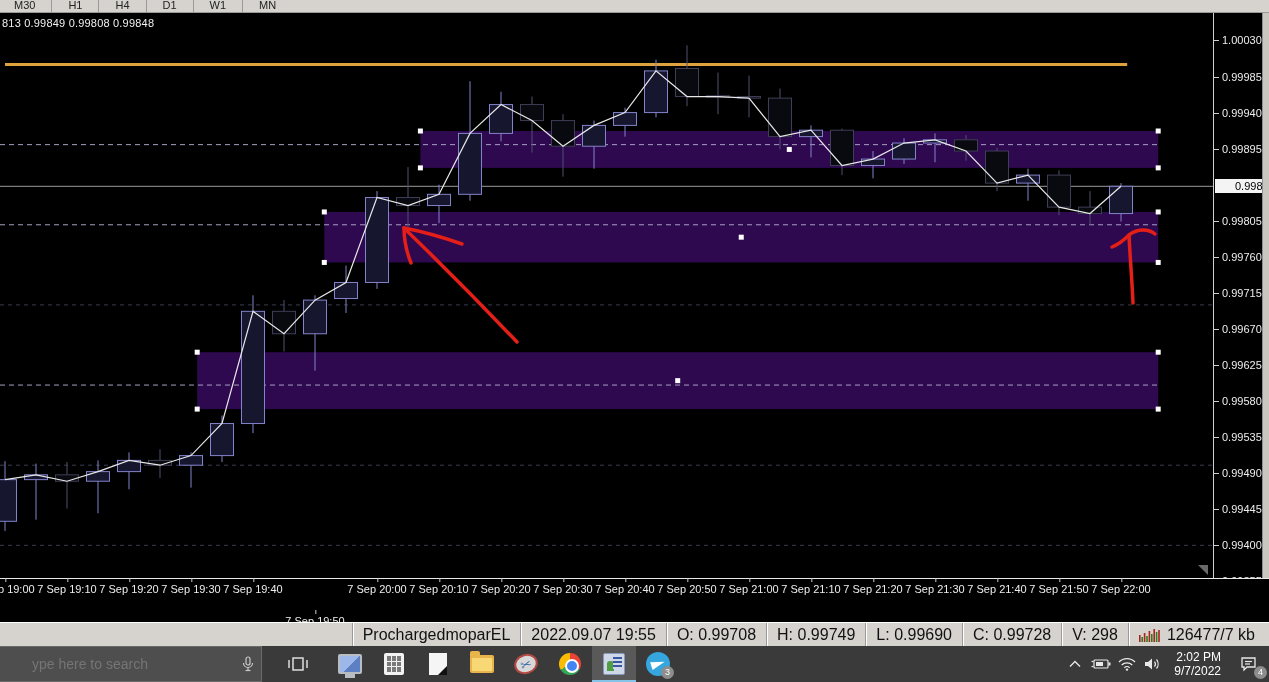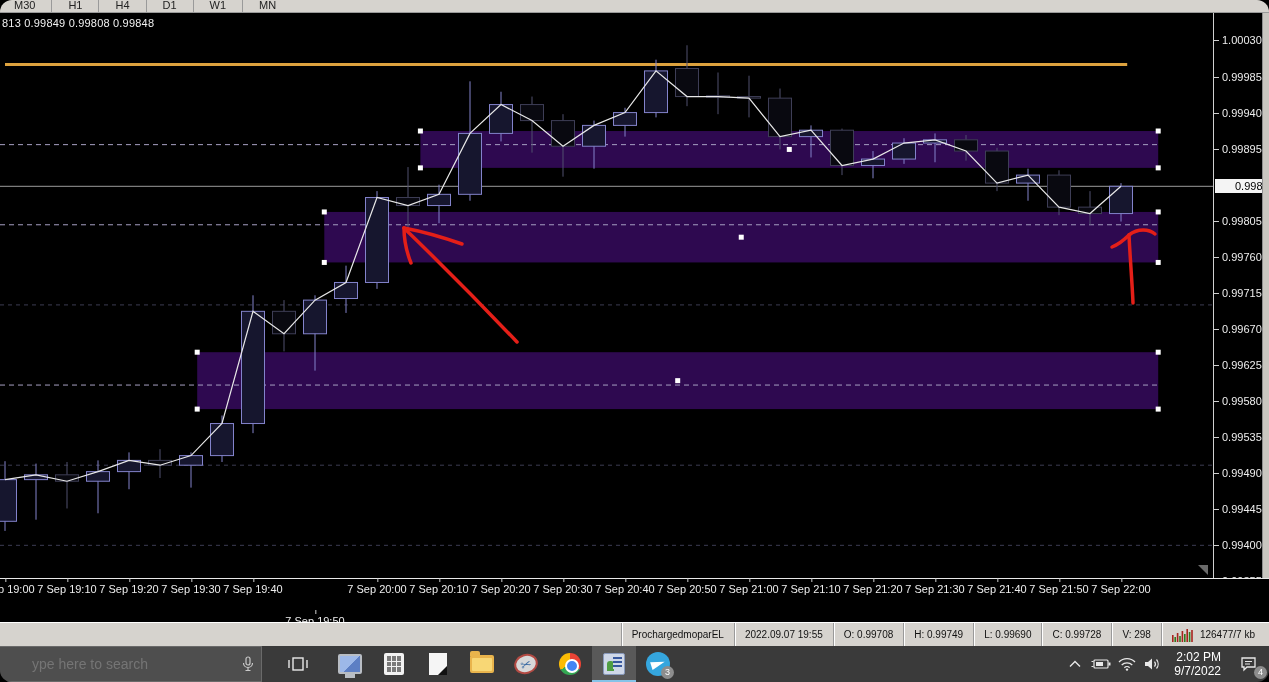--- a/index.html
+++ b/index.html
@@ -1,18 +1,18 @@
 <!DOCTYPE html>
 <html><head>
 <meta charset="utf-8">
 <style>
   * { margin:0; padding:0; box-sizing:border-box; }
   html,body { background:#000; }
   body { font-family:"Liberation Sans", sans-serif; }
-  .screen { position:relative; width:1269px; height:682px; overflow:hidden; background:#000;border-radius:12px; }
+  .screen { position:relative; width:1269px; height:682px; overflow:hidden; background:#000; }
 
   
   .tf-toolbar { position:absolute; left:0; top:0; width:1269px; height:13px; background:#d6d3ce; overflow:hidden; border-bottom:1px solid #9a9a9a; }
   .tf-toolbar .tfwrap { display:flex; gap:4px; padding-left:6px; }
   .tf-btn { font-size:11px; color:#222; padding:0 8px; line-height:15px; margin-top:-2px; }
   .tf-sep { width:1px; background:#9a9a9a; height:13px; margin:0 4px; }
 
   
   .chart-area { position:absolute; left:0; top:13px; width:1213px; height:565px; background:#000; }
   .ohlc-readout { position:absolute; left:2px; top:4px; color:#f0f0f0; font-size:11px; letter-spacing:0.2px; }
@@ -32,21 +32,21 @@
 
   
   .tab-bar { position:absolute; left:0; top:598px; width:1269px; height:24px; background:#d6d3ce; border-top:1px solid #ffffff; display:flex; align-items:center; }
   .tab-sep { width:1px; height:13px; background:#8a8a8a; margin:0 2px; }
   .tab { font-size:11px; color:#333; padding:4px 12px; white-space:nowrap; }
   .tab.active { background:#ffffff; color:#000; border:1px solid #7a7a7a; border-bottom:none; padding:4px 14px 6px 14px; margin-top:-1px; }
   .tab-scroll { margin-left:auto; display:flex; gap:12px; padding-right:10px; }
   .tab-arrow { font-size:9px; color:#555; }
 
   
-  .status-bar { position:absolute; left:0; top:622px; width:1269px; height:24px; background:#d6d3ce; border-top:1px solid #ffffff; display:flex; align-items:stretch; justify-content:flex-end; font-size:10px; color:#111; }
+  .status-bar { position:absolute; left:0; top:622px; width:1269px; height:24px; background:#d6d3ce; border-top:1px solid #ffffff; display:flex; align-items:stretch; justify-content:flex-end; font-size:16px; color:#111; }
   .sb-cell { display:flex; align-items:center; padding:0 10px; border-left:1px solid #9a9a9a; box-shadow:inset 1px 0 0 #ffffff; white-space:nowrap; }
   .sb-cell.kb { padding-right:14px; }
   .traffic-icon { margin-right:6px; }
 
   
   .taskbar { position:absolute; left:0; top:646px; width:1269px; height:36px; background:#3a3a3a; display:flex; align-items:center; }
   .search-box { width:262px; height:36px; background:#4e4e4e; border:1px solid #6a6a6a; border-left:none; display:flex; align-items:center;padding-left:30px; }
   .search-box input { flex:1; background:transparent; border:none; outline:none; color:#c9c9c9; font-size:14px; padding-left:2px; font-family:"Liberation Sans",sans-serif; }
   .mic { width:26px; display:flex; justify-content:center; }
   .tb-icon { width:44px; height:36px; display:flex; align-items:center; justify-content:center; position:relative; }

